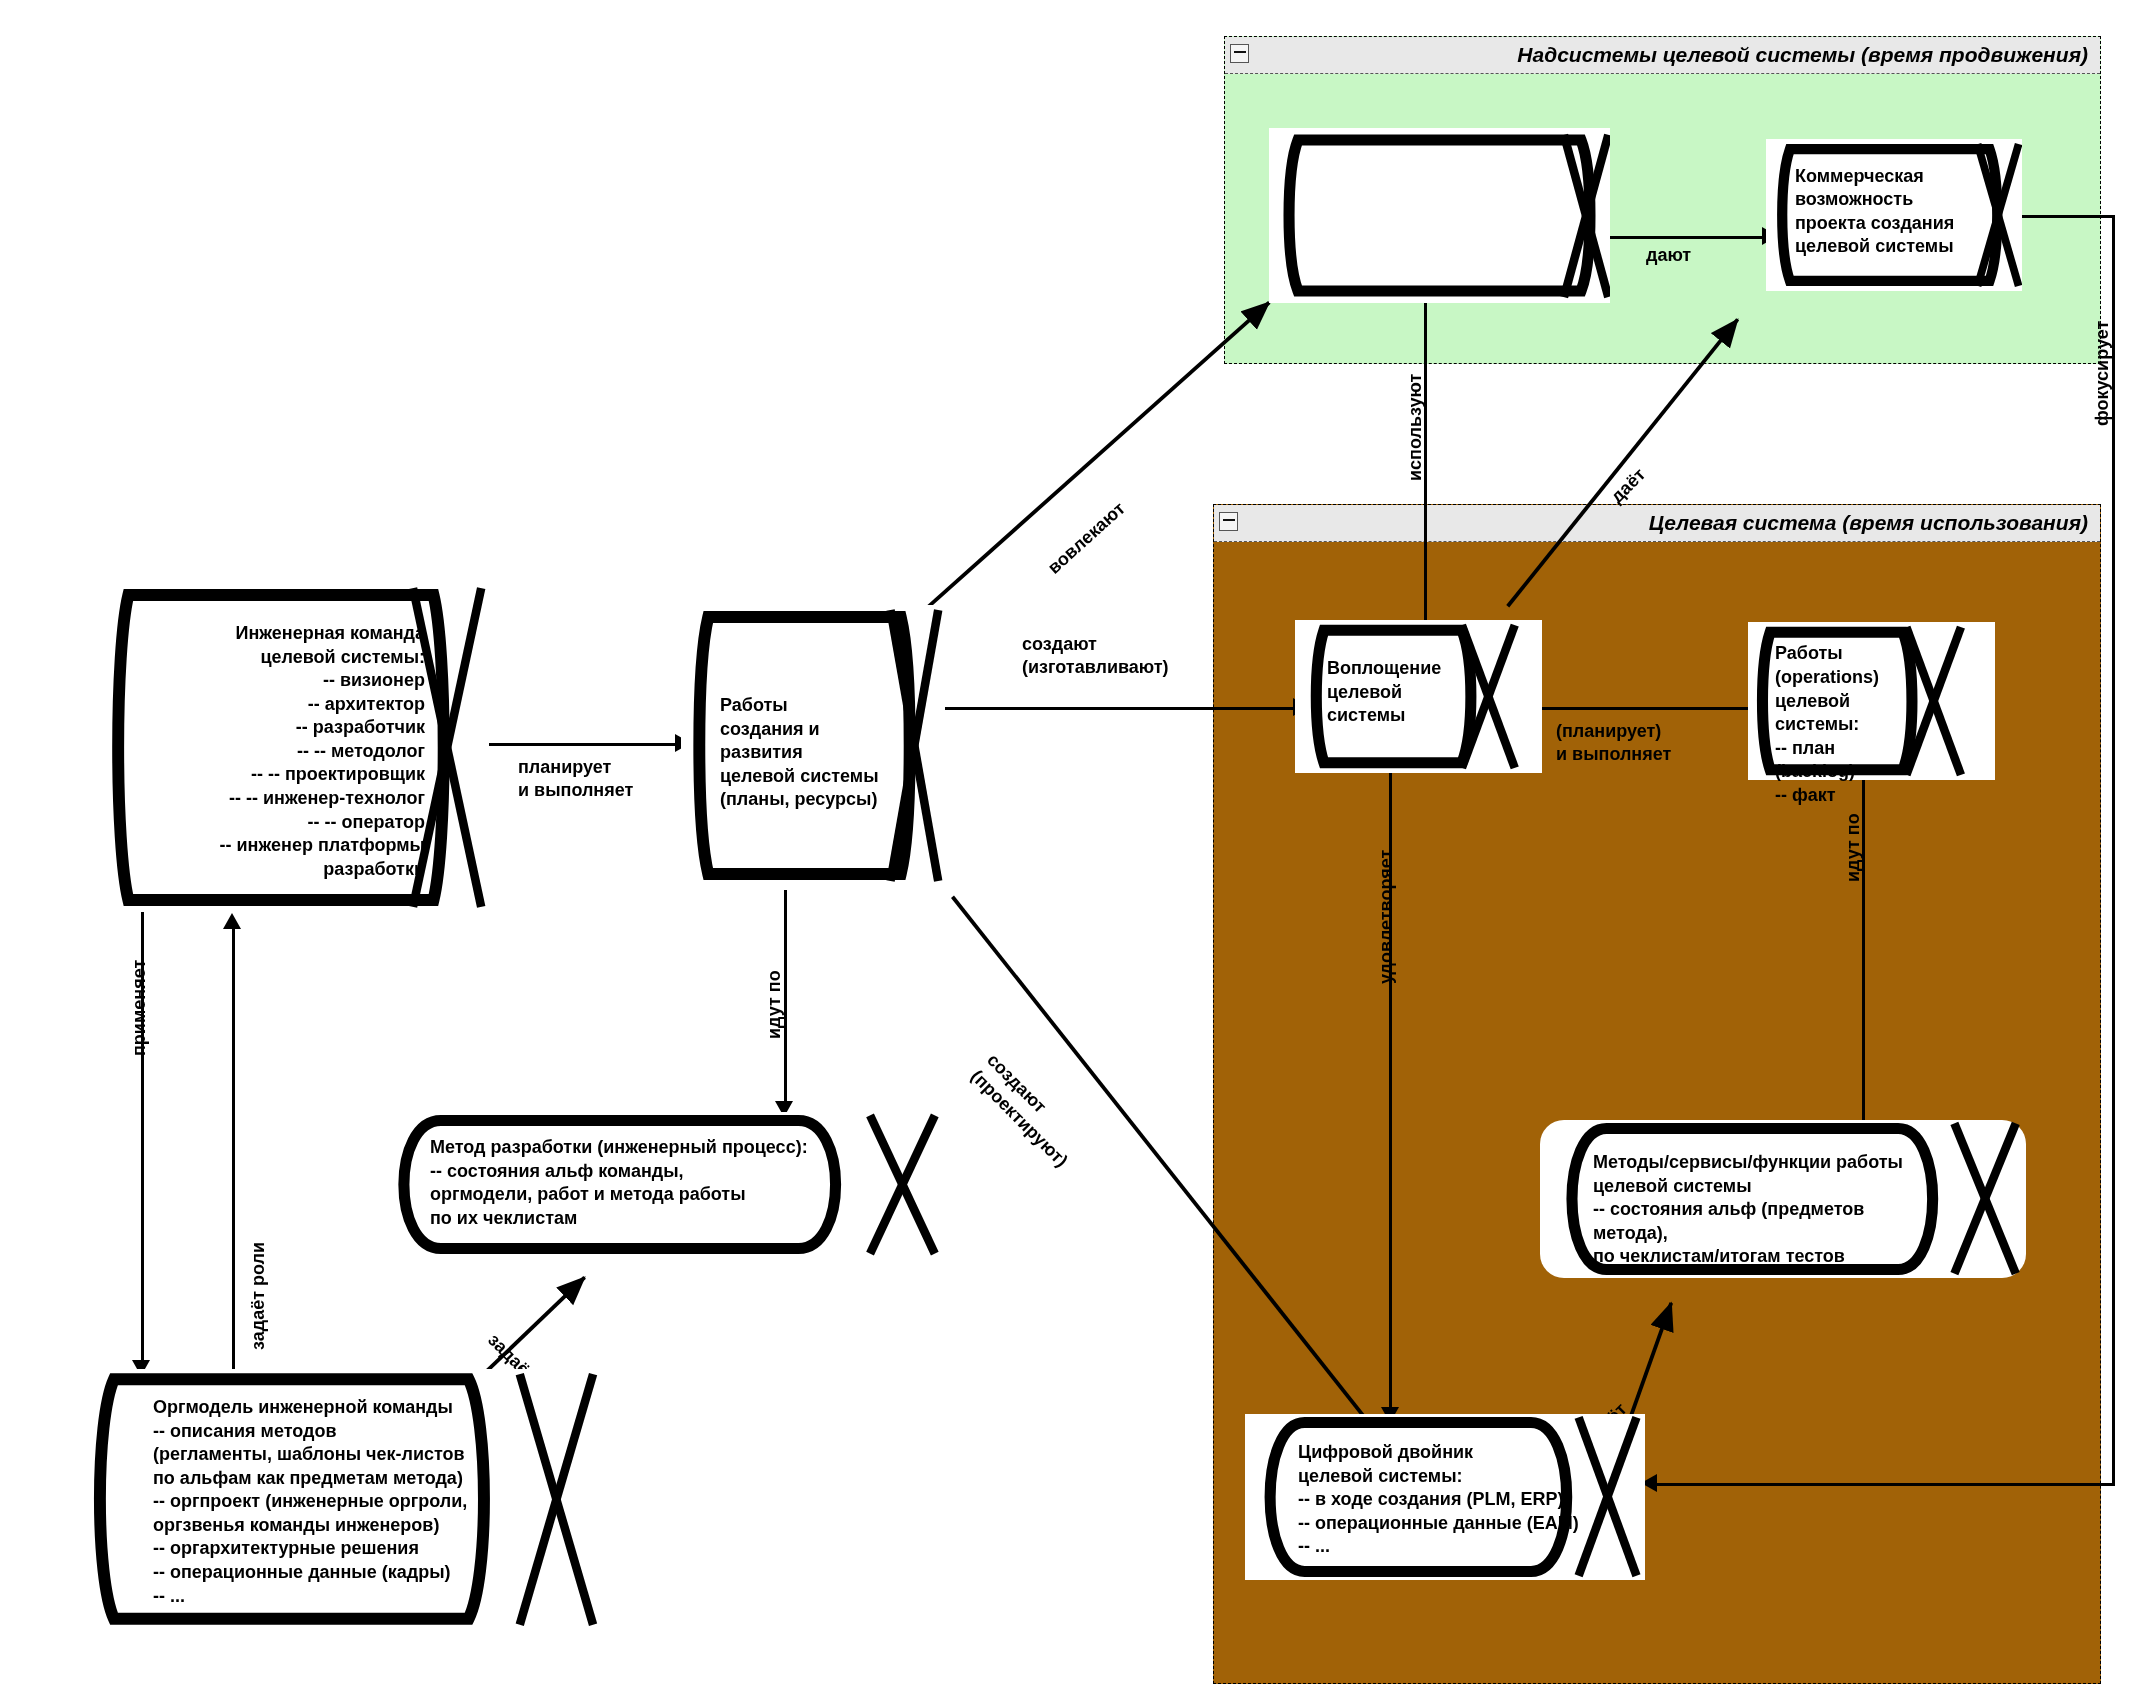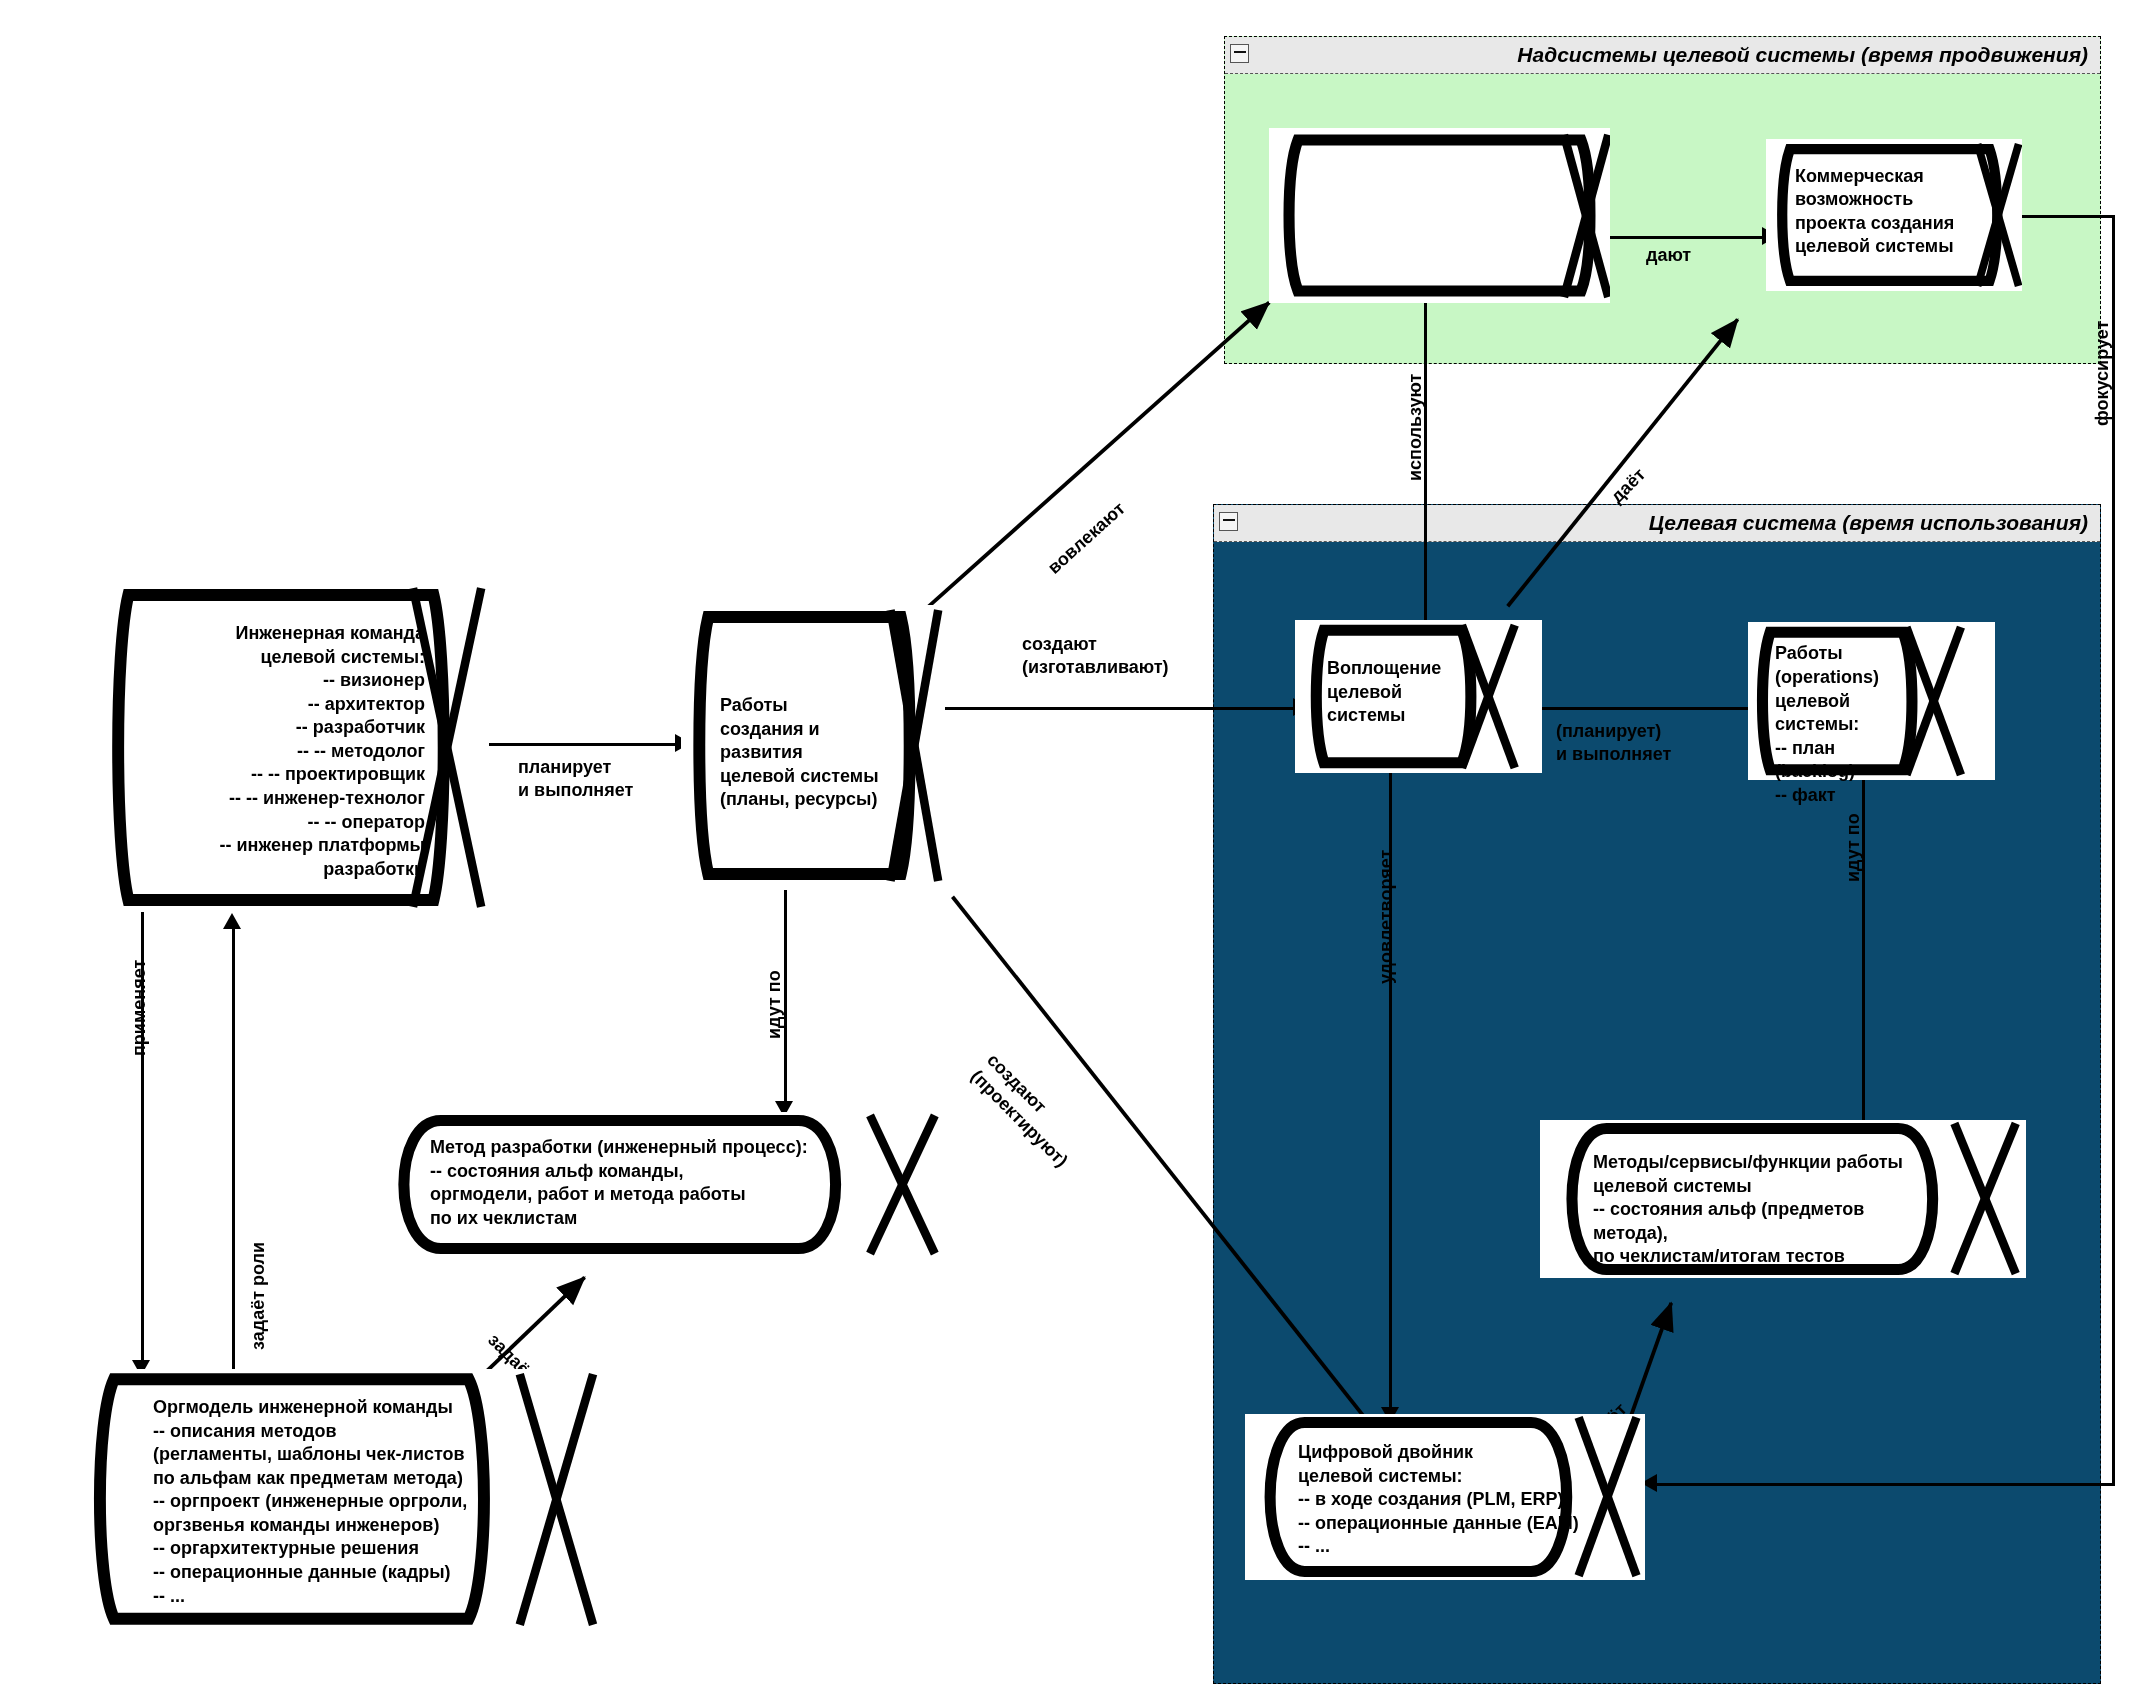--- a/index.html
+++ b/index.html
@@ -141,21 +141,21 @@
 <div id="canvas">
 
   <div class="lane" style="left:1224px; top:36px; width:877px; height:328px; background:#c8f7c5;">
     <div class="lane-header">
       <div class="lane-collapse"></div>
       <div class="lane-title">Надсистемы целевой системы (время продвижения)</div>
     </div>
   </div>
 
 
-  <div class="lane" style="left:1213px; top:504px; width:888px; height:1180px; background:#0c4a6e;">
+  <div class="lane" style="left:1213px; top:504px; width:888px; height:1180px; background:#a16207;">
     <div class="lane-header">
       <div class="lane-collapse"></div>
       <div class="lane-title">Целевая система (время использования)</div>
     </div>
   </div>
 
   <svg class="diag-svg" viewBox="0 0 2519 2001">
     <defs>
       <marker id="ah" markerWidth="9" markerHeight="9" refX="7.2" refY="3.2" orient="auto" markerUnits="strokeWidth">
         <path d="M0,0 L7.6,3.2 L0,6.4 z" fill="#000"></path>
@@ -341,21 +341,21 @@
       <line x1="186" y1="6" x2="250" y2="179" stroke="#000" stroke-width="10"></line>
       <line x1="250" y1="6" x2="186" y2="179" stroke="#000" stroke-width="10"></line>
     </svg>
     <div class="label left" style="left:27px; top:20.4px; width:136px;">Работы
 (operations)
 целевой системы:
 -- план (backlog)
 -- факт</div>
   </div>
 
-  <div class="node" style="left:1540px; top:1120px; width:486px; height:158px;">
+  <div class="node" style="left:1540px; top:1120px; width:486px; height:158px;border-radius:24px;">
     <svg class="shape" viewBox="0 0 570 185" preserveAspectRatio="none">
       <path d="M 78 10 L 420 10 C 474 10 474 175 420 175 L 78 175 C 24 175 24 10 78 10 Z" fill="#fff" stroke="#000" stroke-width="13"></path>
       <line x1="486" y1="4" x2="558" y2="180" stroke="#000" stroke-width="10"></line>
       <line x1="558" y1="4" x2="486" y2="180" stroke="#000" stroke-width="10"></line>
     </svg>
     <div class="label left" style="left:53px; top:31px; width:349px;">Методы/сервисы/функции работы
 целевой системы
 -- состояния альф (предметов метода),
 по чеклистам/итогам тестов</div>
   </div>

